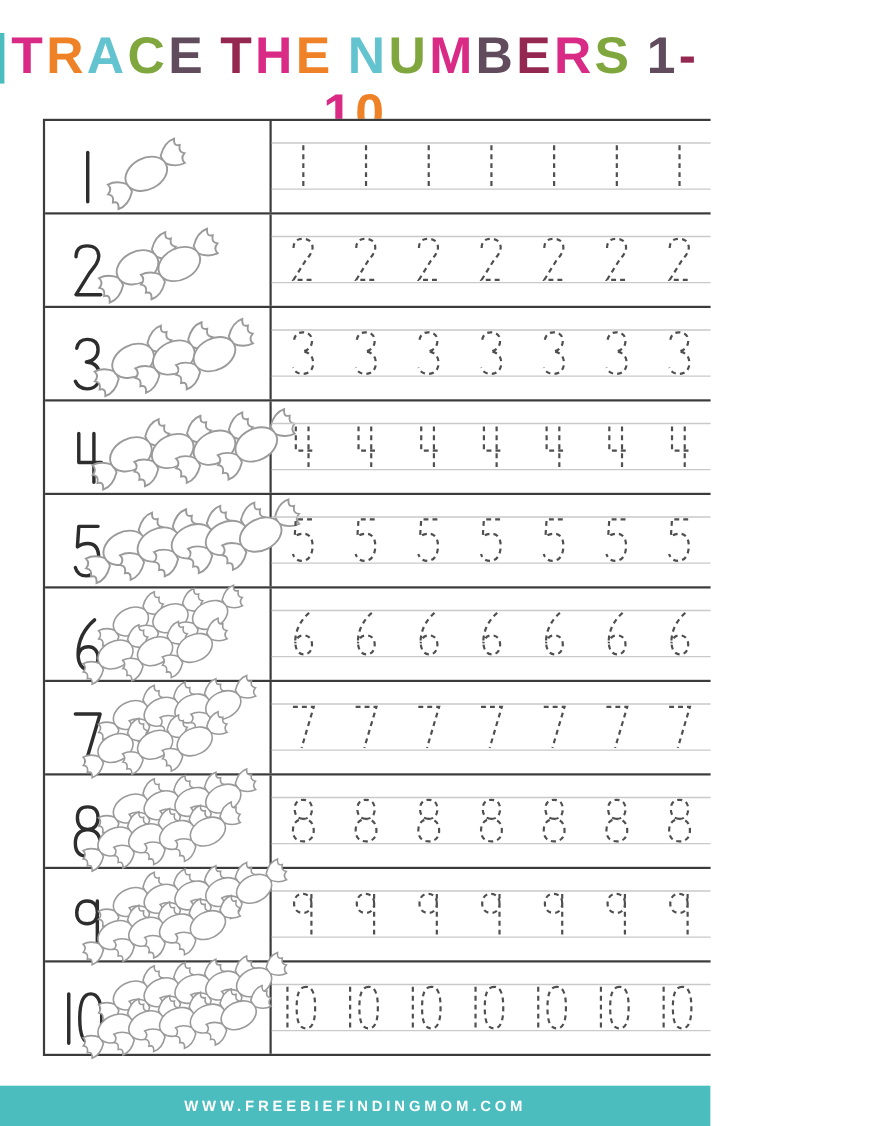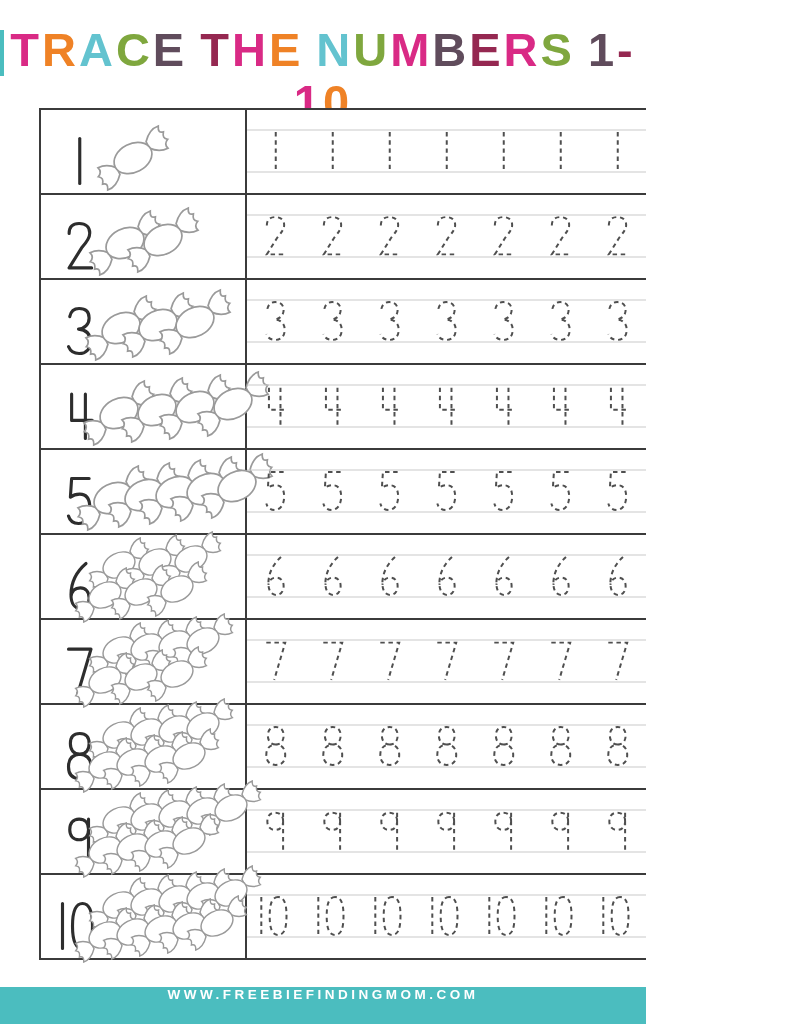--- a/index.html
+++ b/index.html
@@ -18,21 +18,21 @@
     position:absolute; left:39px; top:108px; width:714px;
     border:2.5px solid #3b3b3b; background:#fff;
   }
   .row { display:flex; height:83px; border-bottom:2px solid #3b3b3b; }
   .row:last-child { border-bottom:none; }
   .cell-number { width:204px; border-right:2px solid #3b3b3b; position:relative; }
   .cell-trace { flex:1; position:relative; }
   .cell-number svg, .cell-trace svg { display:block; overflow:visible; }
   .footer {
     position:absolute; left:0; right:0; bottom:0; height:37px;
-    display:flex; justify-content:center;
+    display:flex; align-items:center; justify-content:center;
     color:#ffffff; font-size:13.5px; font-weight:700; letter-spacing:3.5px;
   }
 </style>
 </head>
 <body>
 
 <div class="page">
   <div class="edge-strip" style="background: rgb(75, 189, 191);"></div>
   <h1 class="title" id="title"><span style="color: rgb(217, 42, 133);">T</span><span style="color: rgb(239, 130, 38);">R</span><span style="color: rgb(99, 195, 207);">A</span><span style="color: rgb(127, 167, 62);">C</span><span style="color: rgb(96, 76, 92);">E</span><span class="sp"></span><span style="color: rgb(149, 40, 81);">T</span><span style="color: rgb(217, 42, 133);">H</span><span style="color: rgb(239, 130, 38);">E</span><span class="sp"></span><span style="color: rgb(99, 195, 207);">N</span><span style="color: rgb(127, 167, 62);">U</span><span style="color: rgb(217, 42, 133);">M</span><span style="color: rgb(96, 76, 92);">B</span><span style="color: rgb(149, 40, 81);">E</span><span style="color: rgb(217, 42, 133);">R</span><span style="color: rgb(127, 167, 62);">S</span><span class="sp"></span><span style="color: rgb(96, 76, 92);">1</span><span style="color: rgb(149, 40, 81);">-</span><span style="color: rgb(217, 42, 133);">1</span><span style="color: rgb(239, 130, 38);">0</span></h1>
   <div class="wtable" id="wtable">

